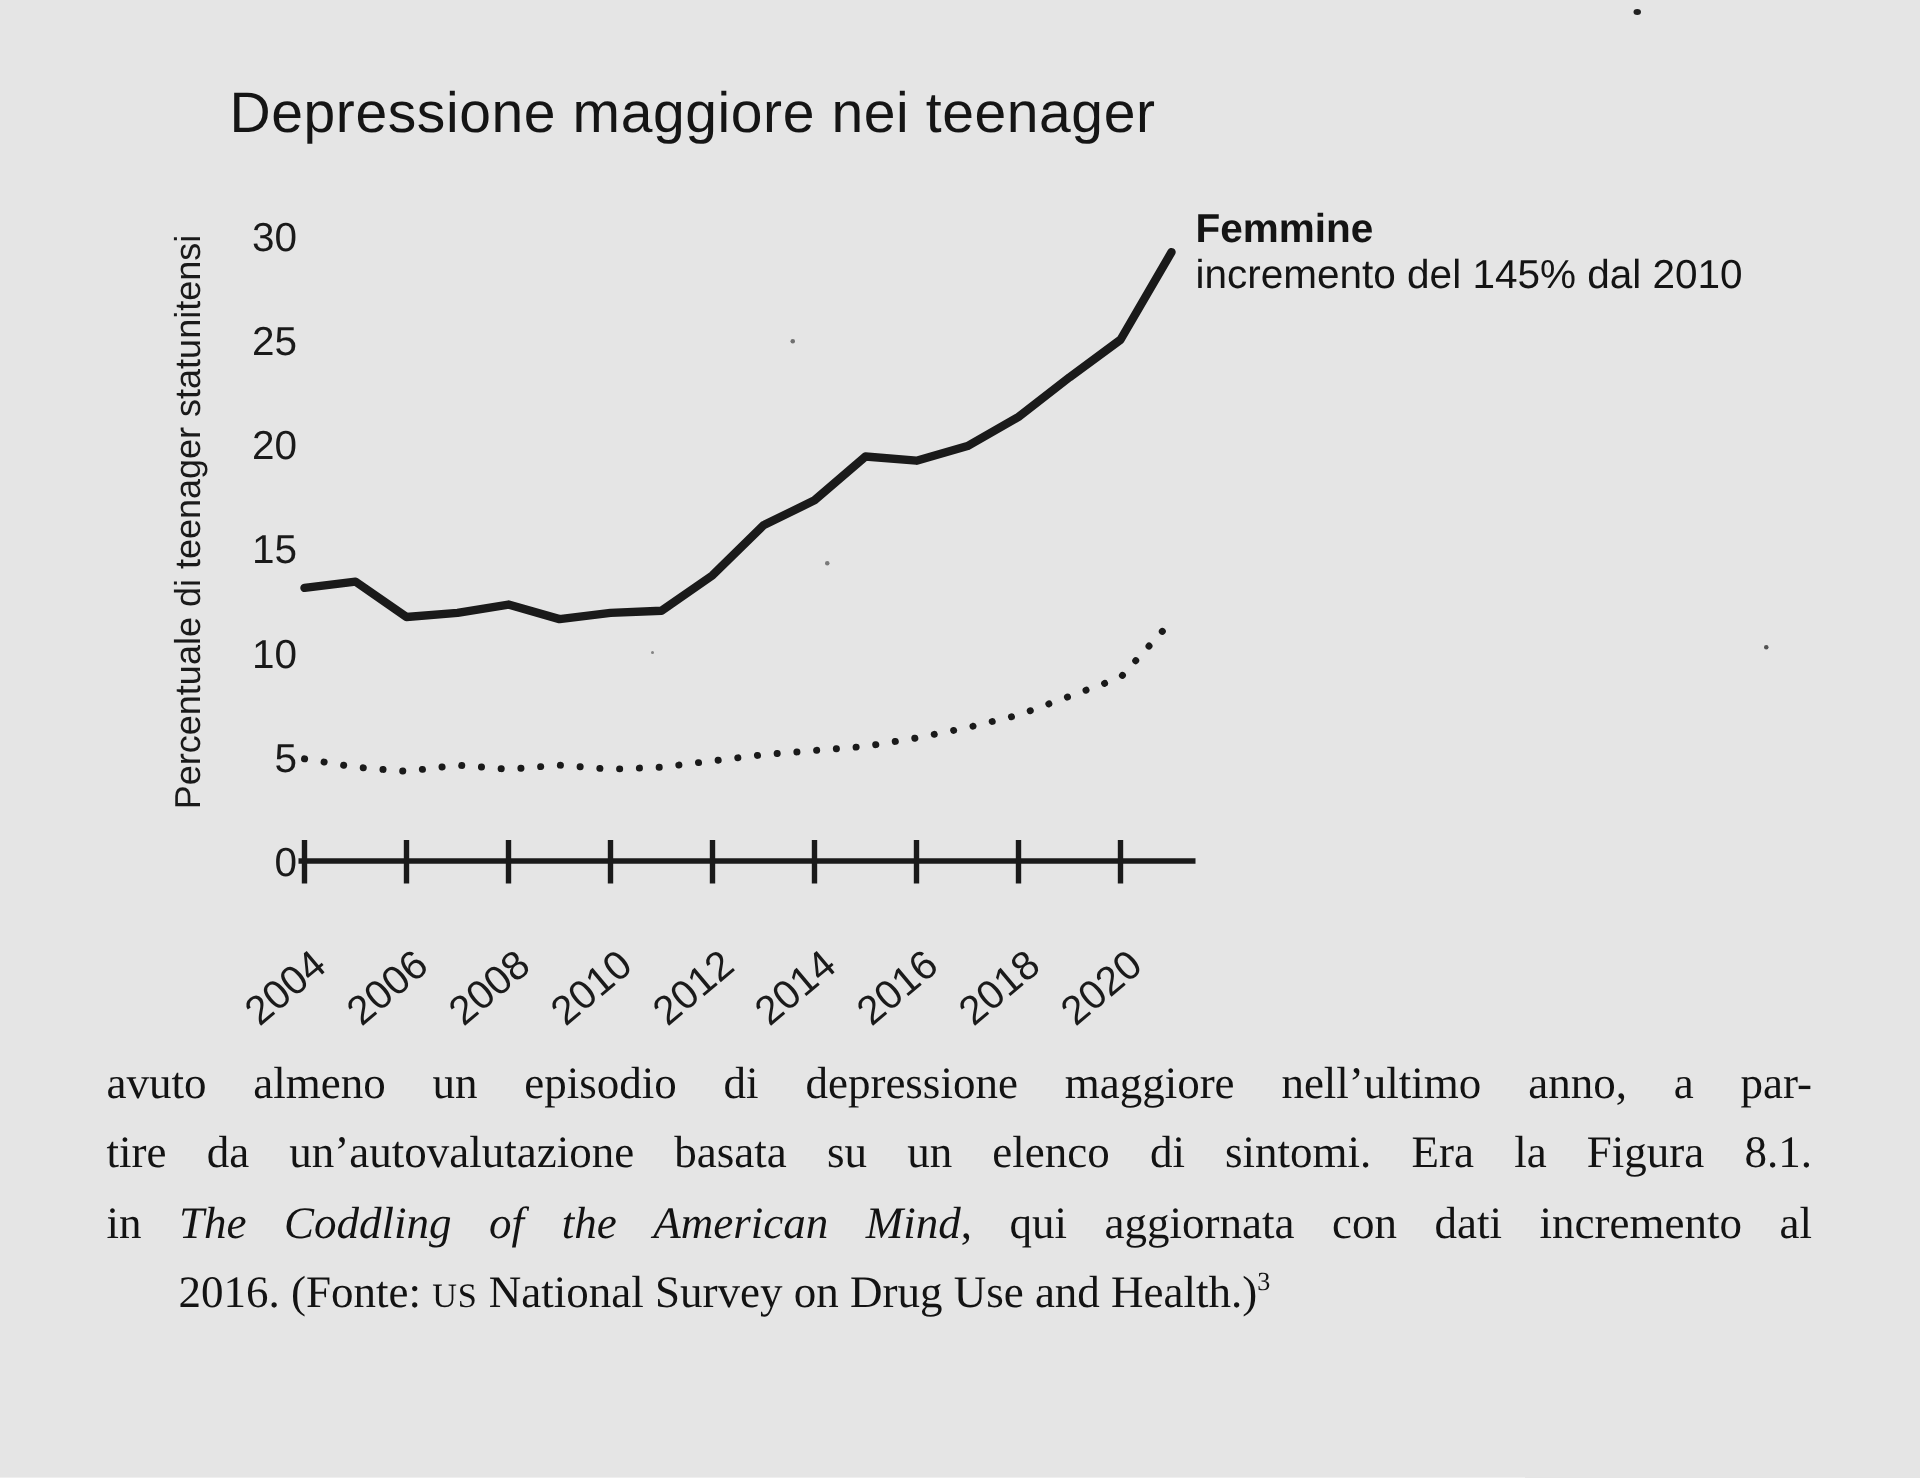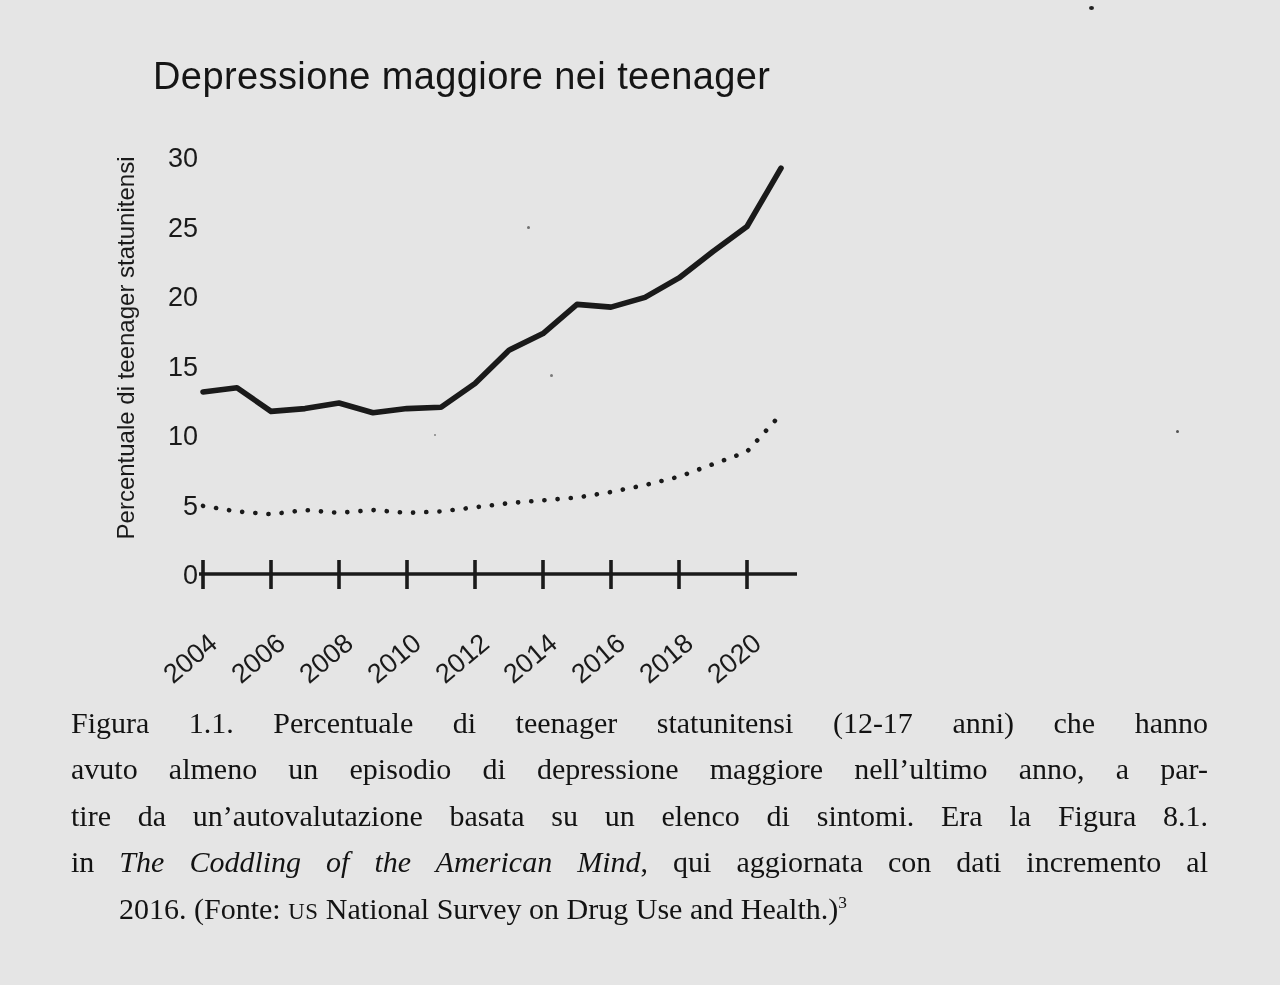--- a/index.html
+++ b/index.html
@@ -115,24 +115,27 @@
       <text x="198" y="514.5" text-anchor="end" font-size="27">5</text>
       <text x="198" y="445" text-anchor="end" font-size="27">10</text>
       <text x="198" y="375.5" text-anchor="end" font-size="27">15</text>
       <text x="198" y="306" text-anchor="end" font-size="27">20</text>
       <text x="198" y="236.5" text-anchor="end" font-size="27">25</text>
       <text x="198" y="167" text-anchor="end" font-size="27">30</text>
       <polyline points="203,391.90999999999997 237,387.74 271,411.37 305,408.59000000000003 339,403.03 373,412.76 407,408.59000000000003 441,407.2 475,383.57 509,350.21 543,333.53 577,304.34000000000003 611,307.12 645,297.39 679,277.93 713,251.51999999999998 747,226.5 781,168.12" fill="none" stroke="#1a1a1a" stroke-width="5.6" stroke-linejoin="round" stroke-linecap="round"></polyline>
       <polyline points="203,505.89 237,511.45 271,514.23 305,510.06 339,512.84 373,510.06 407,512.84 441,511.45 475,507.28 509,503.11 543,500.33 577,497.55 611,491.99 645,485.03999999999996 679,476.7 713,464.19 747,451.68 781,414.15" fill="none" stroke="#1a1a1a" stroke-width="4.6" stroke-linejoin="round" stroke-linecap="round" stroke-dasharray="0.1 13.1"></polyline>
     </svg>
 
+  <div class="legend legend-femmine">
+    <div class="legend-name">Femmine</div>
+    <div class="legend-detail">incremento del 145% dal 2010</div>
+  </div>
 
 
   <div class="caption" id="caption">
-      <div class="caption-line"><span class="seg-normal">Figura 1.1. Percentuale di teenager statunitensi (12-17 anni) che hanno</span></div>
       <div class="caption-line"><span class="seg-normal">avuto almeno un episodio di depressione maggiore nell’ultimo anno, a par-</span></div>
       <div class="caption-line"><span class="seg-normal">tire da un’autovalutazione basata su un elenco di sintomi. Era la Figura 8.1.</span></div>
       <div class="caption-line"><span class="seg-normal">in </span><span class="seg-italic">The Coddling of the American Mind</span><span class="seg-normal">, qui aggiornata con dati incremento al</span></div>
       <div class="caption-line"><span class="seg-normal">2016. (Fonte: </span><span class="seg-smallcaps">US</span><span class="seg-normal"> National Survey on Drug Use and Health.)</span><span class="seg-superscript">3</span></div>
     </div>
 
   <div class="speck sp1"></div>
   <div class="speck sp2"></div>
   <div class="speck sp3"></div>
   <div class="speck sp4"></div>

